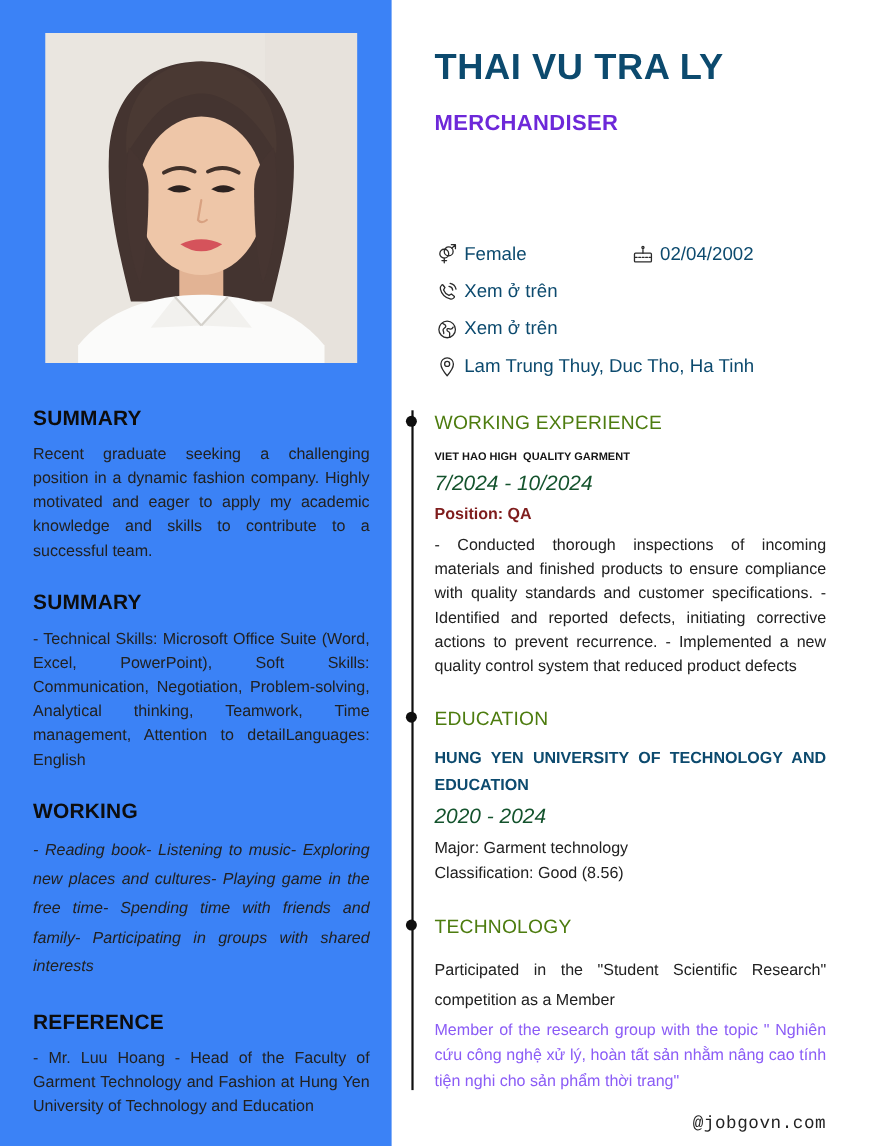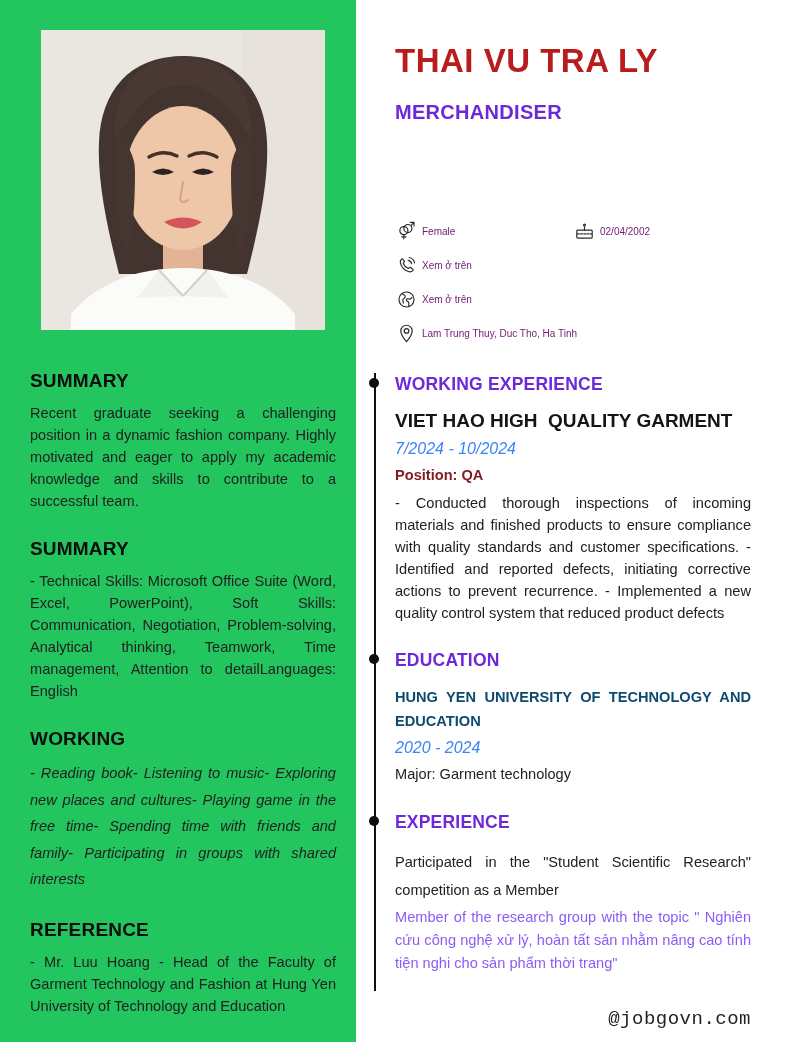--- a/index.html
+++ b/index.html
@@ -3,60 +3,60 @@
 <meta charset="utf-8">
 <style>
   * { margin:0; padding:0; box-sizing:border-box; }
   html,body { background:#ffffff; }
   .page {
     position:relative; width:790px; height:1042px; background:#ffffff;
     font-family:"Liberation Sans", sans-serif; color:#1c1c1c; overflow:hidden;
     margin:0 auto;
   }
   
-  .sidebar { position:absolute; left:0; top:0; width:356px; height:1042px; background:#22c55e; }
+  .sidebar { position:absolute; left:0; top:0; width:356px; height:1042px; background:#3b82f6; }
   .photo-frame { position:absolute; left:41px; top:30px; width:284px; height:300px; overflow:hidden; }
   .side-content { position:absolute; left:30px; top:370px; width:306px; }
   .s-section h2 { font-size:19px; font-weight:bold; color:#0d0d0d; letter-spacing:.2px; margin-bottom:10px; }
   .s-section p  { font-size:14.6px; line-height:22px; text-align:justify; color:#212121; }
   .s-section { margin-bottom:26px; }
   .s-section.hobbies p { line-height:26.5px;font-style:italic; }
   .s-section.reference { margin-bottom:0; }
 
   
   .main { position:absolute; left:356px; top:0; width:434px; height:1042px; }
-  .name  { position:absolute; left:39px; top:42px; font-size:33px; font-weight:bold; color:#b91c1c; letter-spacing:.5px; }
+  .name  { position:absolute; left:39px; top:42px; font-size:33px; font-weight:bold; color:#0c4a6e; letter-spacing:.5px; }
   .role  { position:absolute; left:39px; top:101px; font-size:20px; font-weight:bold; color:#6d28d9; letter-spacing:.3px; }
 
   .contact { position:absolute; left:39px; top:219px; width:370px; }
   .c-row { display:flex; align-items:center; height:24px; margin-bottom:10px; }
   .c-item { display:flex; align-items:center; }
   .c-item.col1 { flex:0 0 178px; }
   .ic { display:inline-flex; width:22px; height:22px; align-items:center; justify-content:center; margin-right:5px; flex:0 0 22px; }
   .ic svg { width:21px; height:21px; stroke:#2b2b2b; fill:none; stroke-width:1.35; stroke-linecap:round; stroke-linejoin:round; }
-  .c-text { font-size:10px; color:#701a75; white-space:nowrap;text-align:center; }
+  .c-text { font-size:17px; color:#0c4a6e; white-space:nowrap;text-align:center; }
 
   .timeline-line { position:absolute; left:374px; top:373px; width:1.5px; height:618px; background:#0f0f0f; }
 
   .main-content { position:absolute; left:395px; top:374px; width:356px; }
   .r-section { position:relative; }
-  .r-section h2 { font-size:17.5px; font-weight:bold; color:#6d28d9; letter-spacing:.2px; margin-bottom:15px; }
+  .r-section h2 { font-size:17.5px; font-weight:normal; color:#4d7c0f; letter-spacing:.2px; margin-bottom:15px; }
   .bullet { position:absolute; left:-26px; top:4px; width:10px; height:10px; border-radius:50%; background:#0f0f0f; }
-  .company { font-size:19px; font-weight:bold; color:#141414; margin-bottom:8px; white-space:pre-wrap; }
+  .company { font-size:10px; font-weight:bold; color:#141414; margin-bottom:8px; white-space:pre-wrap; }
   .school  { font-size:14.6px; font-weight:bold; color:#0c4a6e; line-height:23.5px; text-align:justify; margin-bottom:6px; }
-  .dates { font-size:16px; font-style:italic; color:#3b82f6; margin-bottom:9px; }
+  .dates { font-size:19px; font-style:italic; color:#14532d; margin-bottom:9px; }
   .position { font-size:14.6px; font-weight:bold; color:#7f1d1d; margin-bottom:9px; }
   .desc { font-size:14.6px; line-height:22px; text-align:justify; color:#212121; }
   .edu-line { font-size:14.6px; color:#212121; margin-bottom:7px; }
   .sec-exp { margin-bottom:26px; }
   .sec-edu { margin-bottom:30px; }
   .act-p1 { font-size:14.6px; line-height:28px; text-align:justify; color:#212121; margin-bottom:2px; }
   .act-p2 { font-size:14.6px; line-height:23px; text-align:justify; color:#8b5cf6; }
 
-  .footer { position:absolute; right:39px; bottom:12px; font-family:"Liberation Mono", monospace; font-size:19px; color:#232323; letter-spacing:.5px; }
+  .footer { position:absolute; right:39px; bottom:12px; font-family:"Liberation Mono", monospace; font-size:16px; color:#232323; letter-spacing:.5px; }
 </style>
 </head>
 <body>
 
 <div class="page">
 
   <div class="sidebar">
     <div class="photo-frame">
       <svg viewBox="0 0 284 300" width="284" height="300">
         <rect x="0" y="0" width="284" height="300" fill="#eae6e0"></rect>
@@ -187,24 +187,25 @@
       <div class="position">Position: QA</div>
       <p class="desc">- Conducted thorough inspections of incoming materials and finished products to ensure compliance with quality standards and customer specifications. - Identified and reported defects, initiating corrective actions to prevent recurrence. - Implemented a new quality control system that reduced product defects</p>
     </div>
 
     <div class="r-section sec-edu">
       <span class="bullet"></span>
       <h2>EDUCATION</h2>
       <div class="school">HUNG YEN UNIVERSITY OF TECHNOLOGY AND EDUCATION</div>
       <div class="dates">2020 - 2024</div>
       <div class="edu-line">Major: Garment technology</div>
+      <div class="edu-line">Classification: Good (8.56)</div>
     </div>
 
     <div class="r-section sec-act">
       <span class="bullet"></span>
-      <h2>EXPERIENCE</h2>
+      <h2>TECHNOLOGY</h2>
       <p class="act-p1">Participated in the "Student Scientific Research" competition as a Member</p>
       <p class="act-p2">Member of the research group with the topic " Nghiên cứu công nghệ xử lý, hoàn tất sản nhằm nâng cao tính tiện nghi cho sản phẩm thời trang"</p>
     </div>
   </div>
 
   <div class="footer">@jobgovn.com</div>
 </div>
 
 </body></html>

